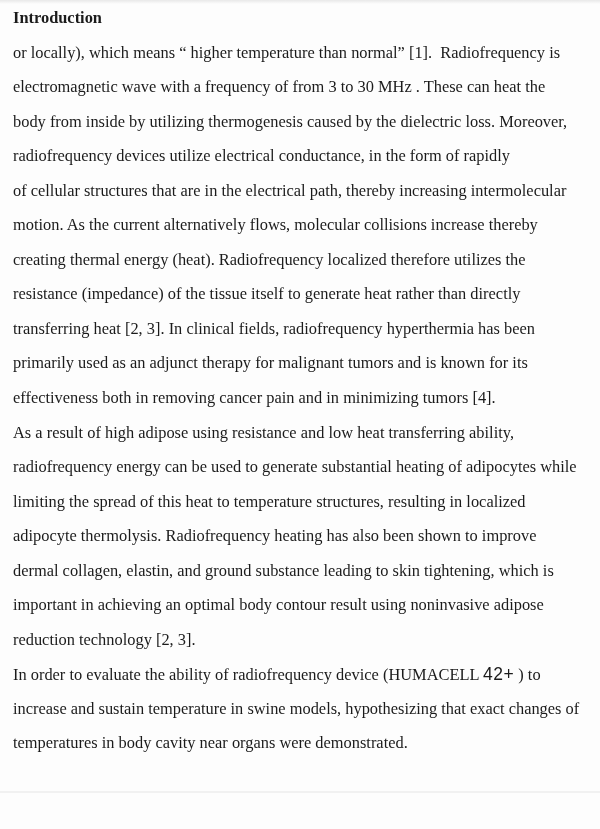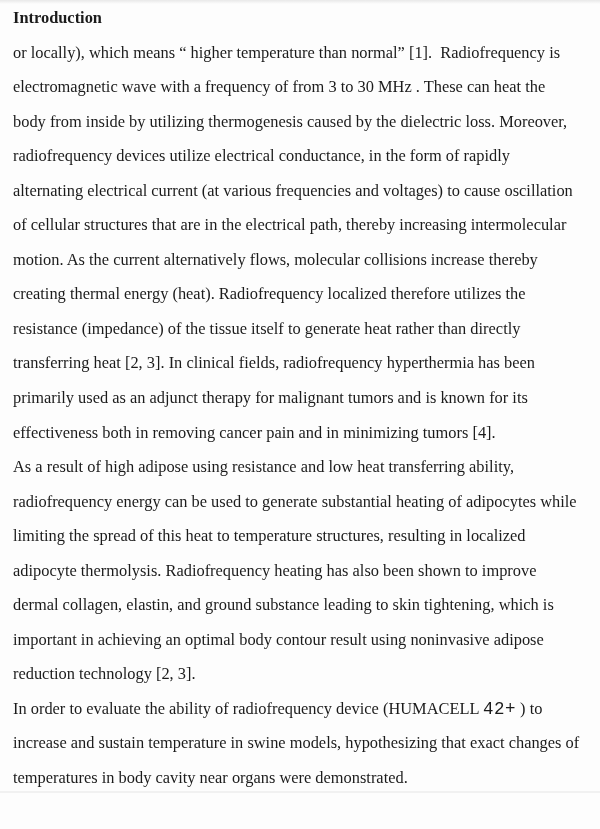--- a/index.html
+++ b/index.html
@@ -30,21 +30,21 @@
   .line {
     height: 34.55px;
     line-height: 34.55px;
     font-size: 16.4px;
     white-space: pre;
   }
   .line.heading {
     font-weight: 700;
   }
   .seg-device-number {
-    font-family: Liberation Mono, monospace;
+    font-family: Liberation Sans, sans-serif;
     font-size: 17.5px;
     letter-spacing: 0.5px;
   }
   .scan-artifact {
     position: absolute;
     left: 0;
     width: 100%;
     pointer-events: none;
   }
   .scan-artifact.top {
@@ -64,21 +64,20 @@
 <div class="page" style="color: rgb(27, 27, 27);">
   <div class="scan-artifact top"></div>
 
   <div class="textblock">
     <div class="line heading">Introduction</div>
     <div id="lines-container">
         <div class="line">or locally), which means “ higher temperature than normal” [1].  Radiofrequency is</div>
         <div class="line">electromagnetic wave with a frequency of from 3 to 30 MHz . These can heat the</div>
         <div class="line">body from inside by utilizing thermogenesis caused by the dielectric loss. Moreover,</div>
         <div class="line">radiofrequency devices utilize electrical conductance, in the form of rapidly</div>
-        <div class="line">alternating electrical current (at various frequencies and voltages) to cause oscillation</div>
         <div class="line">of cellular structures that are in the electrical path, thereby increasing intermolecular</div>
         <div class="line">motion. As the current alternatively flows, molecular collisions increase thereby</div>
         <div class="line">creating thermal energy (heat). Radiofrequency localized therefore utilizes the</div>
         <div class="line">resistance (impedance) of the tissue itself to generate heat rather than directly</div>
         <div class="line">transferring heat [2, 3]. In clinical fields, radiofrequency hyperthermia has been</div>
         <div class="line">primarily used as an adjunct therapy for malignant tumors and is known for its</div>
         <div class="line">effectiveness both in removing cancer pain and in minimizing tumors [4].</div>
         <div class="line">As a result of high adipose using resistance and low heat transferring ability,</div>
         <div class="line">radiofrequency energy can be used to generate substantial heating of adipocytes while</div>
         <div class="line">limiting the spread of this heat to temperature structures, resulting in localized</div>

